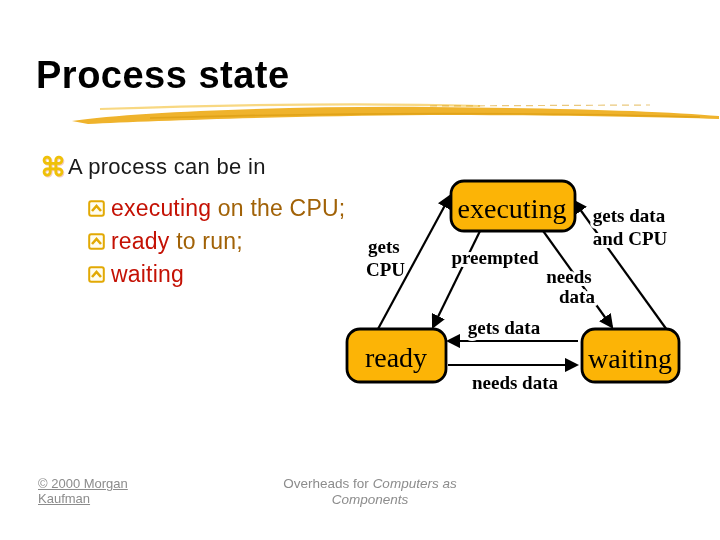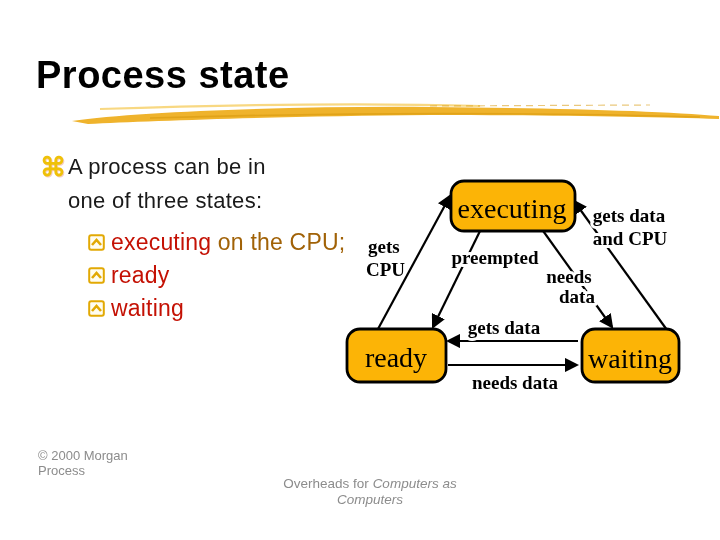--- a/index.html
+++ b/index.html
@@ -20,21 +20,21 @@
   .kw{color:#C41104;}
   .rest{color:#a16207;white-space:pre;}
   
   .diagram{position:absolute;left:0;top:0;}
   .edge{stroke:#000;stroke-width:2.2;fill:none;}
   .elbl{font-family:"Liberation Serif",serif;font-weight:bold;font-size:19px;fill:#000;
         paint-order:stroke;stroke:#fff;stroke-width:6px;stroke-linejoin:round;}
   .statebox{fill:#FCB406;stroke:#000;stroke-width:2.8;}
   .boxlbl{font-family:"Liberation Serif",serif;font-size:28px;fill:#000;text-anchor:middle;}
   
-  .footer-left{position:absolute;left:38px;top:448px;font-size:13px;line-height:15px;color:#8C8C8C;}
+  .footer-left{position:absolute;left:38px;top:476px;font-size:13px;line-height:15px;color:#8C8C8C;text-decoration:underline;}
   .footer-center{position:absolute;left:264px;top:476px;width:212px;text-align:center;
                  font-size:13.5px;line-height:16px;color:#8C8C8C;}
   .footer-center .it{font-style:italic;}
 </style>
 </head>
 <body>
 
 <div class="slide">
 
   <h1 class="title">Process state</h1>
@@ -45,38 +45,38 @@
     <path d="M150,118 C350,112 550,113 700,117" stroke="#D89B10" stroke-width="1.6" fill="none" opacity="0.65"></path>
     <path d="M100,109 C250,104 380,103 480,106" stroke="#F6CE63" stroke-width="2.2" fill="none" opacity="0.8"></path>
     <path d="M430,106 L650,105" stroke="#D89B10" stroke-width="1.2" stroke-dasharray="7 5" opacity="0.55" fill="none"></path>
   </svg>
 
   <div class="bullets">
     <div class="b1">
       <span class="z-bullet">⌘</span>
       <div class="b1-text">
         <div>A process can be in</div>
-        <div>one of three states:</div>
       </div>
     </div>
     <div class="sublist">
       <div class="subrow">
         <svg class="sq-icon" viewBox="0 0 17 17">
           <rect x="1.2" y="1.2" width="14.6" height="14.6" rx="2" fill="#FFFDF0" stroke="#E2A904" stroke-width="2"></rect>
           <path d="M4 11 L8.5 6 L13 11" fill="none" stroke="#E2A904" stroke-width="2.6"></path>
         </svg>
         <span class="kw">executing</span>
           <span class="rest"> on the CPU;</span>
       </div>
       <div class="subrow">
         <svg class="sq-icon" viewBox="0 0 17 17">
           <rect x="1.2" y="1.2" width="14.6" height="14.6" rx="2" fill="#FFFDF0" stroke="#E2A904" stroke-width="2"></rect>
           <path d="M4 11 L8.5 6 L13 11" fill="none" stroke="#E2A904" stroke-width="2.6"></path>
         </svg>
         <span class="kw">ready</span>
+          <span class="rest"> to run;</span>
       </div>
       <div class="subrow">
         <svg class="sq-icon" viewBox="0 0 17 17">
           <rect x="1.2" y="1.2" width="14.6" height="14.6" rx="2" fill="#FFFDF0" stroke="#E2A904" stroke-width="2"></rect>
           <path d="M4 11 L8.5 6 L13 11" fill="none" stroke="#E2A904" stroke-width="2.6"></path>
         </svg>
         <span class="kw">waiting</span>
       </div>
     </div>
   </div>
@@ -109,20 +109,20 @@
     <rect class="statebox" x="347" y="329" width="99" height="53" rx="13"></rect>
     <rect class="statebox" x="582" y="329" width="97" height="53" rx="13"></rect>
 
     <text class="boxlbl" x="512" y="218">executing</text>
     <text class="boxlbl" x="396" y="367">ready</text>
     <text class="boxlbl" x="630" y="368">waiting</text>
   </svg>
 
   <div class="footer-left">
     <div>© 2000 Morgan</div>
-    <div>Process</div>
+    <div>Kaufman</div>
   </div>
   <div class="footer-center">
     <div><span style="white-space:pre;">Overheads for </span><span class="it">Computers as</span></div>
-    <div class="it">Computers</div>
+    <div class="it">Components</div>
   </div>
 
 </div>
 
 </body></html>

